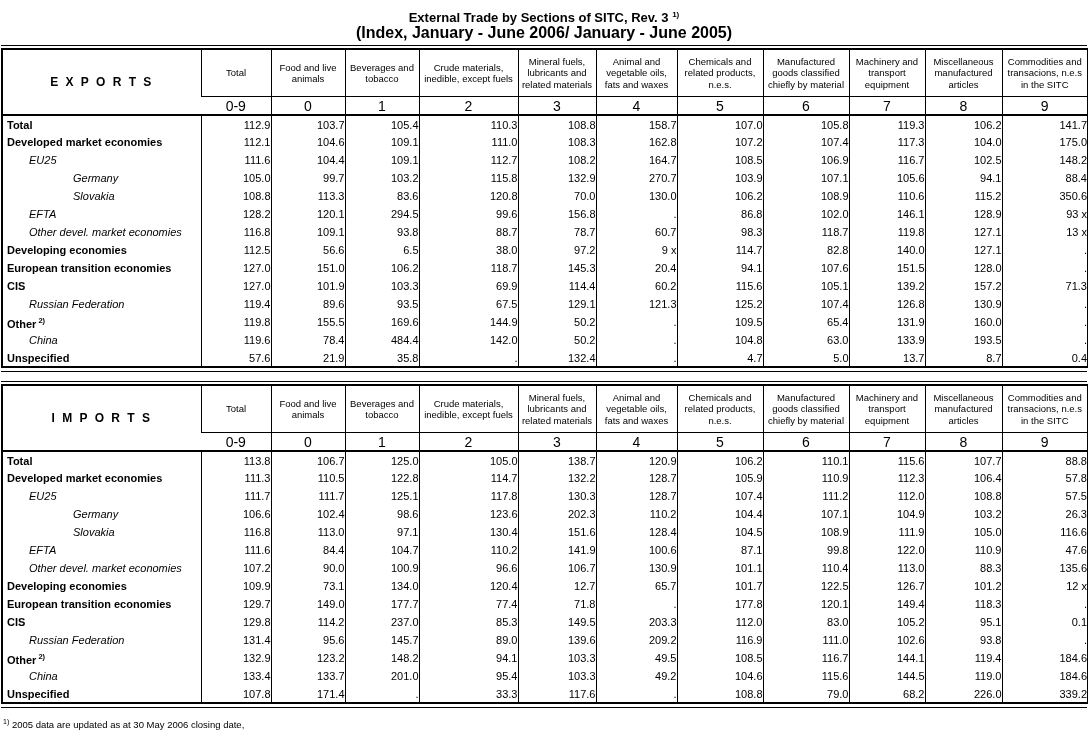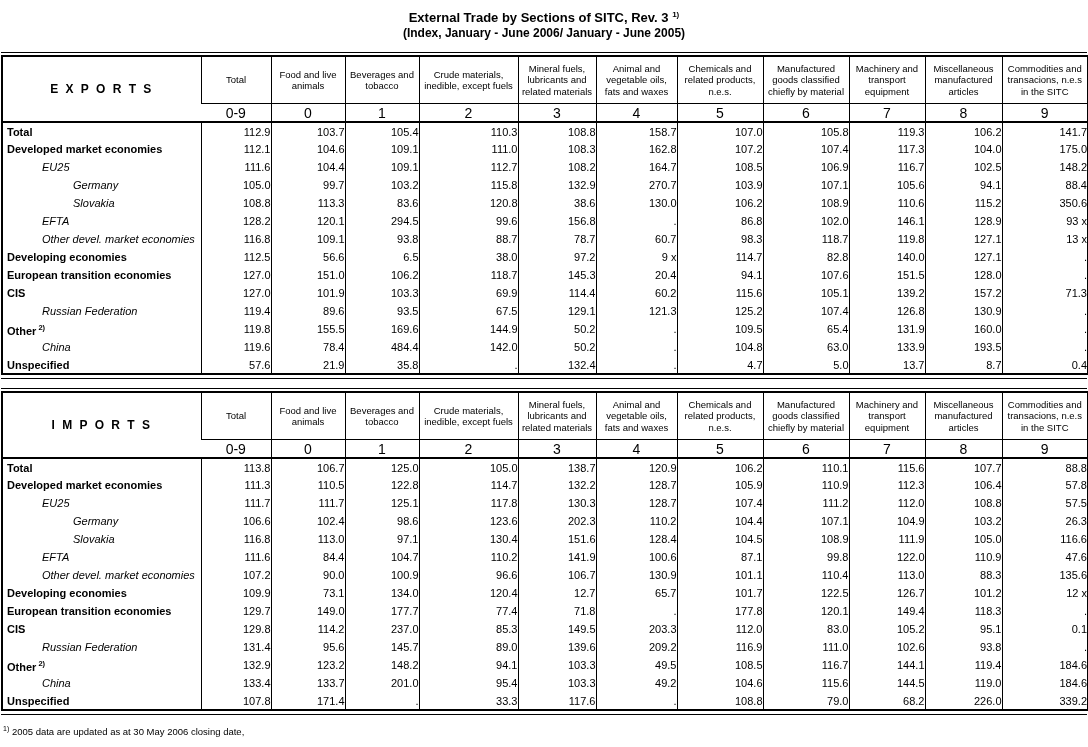--- a/index.html
+++ b/index.html
@@ -5,24 +5,24 @@
   * { box-sizing: border-box; }
   html, body { margin: 0; padding: 0; background: #fff; }
   body {
     width: 1088px;
     font-family: "Liberation Sans", sans-serif;
     color: #000;
     -webkit-font-smoothing: none;
   }
   .page { width: 1088px; height: 747px; position: relative; overflow: hidden; }
 
-  .title-block { text-align: center; padding-top: 6px; margin-bottom: 12px; }
+  .title-block { text-align: center; padding-top: 6px; margin-bottom: 5px; }
   .title { font-size: 13px; font-weight: bold; line-height: 17px; }
   .title sup { font-size: 8px; font-weight: bold; }
-  .subtitle { font-size: 12px; font-weight: bold; line-height: 14px; }
+  .subtitle { font-size: 16px; font-weight: bold; line-height: 14px; }
 
   .table-frame {
     margin: 0 1px;
     border-top: 1px solid #000;
     border-bottom: 1px solid #000;
     padding: 2px 0 3px 0;
   }
   .table-frame.second { margin-top: 9px; }
 
   table.sitc {
@@ -73,21 +73,21 @@
     white-space: nowrap;
     vertical-align: middle;
   }
   tbody td.label {
     text-align: left;
     padding-left: 4px;
     font-weight: bold;
     font-size: 11px;
   }
   tbody td.label.italic { font-weight: normal; font-style: italic; }
-  tbody td.label.ind1 { padding-left: 39px; }
+  tbody td.label.ind1 { padding-left: 26px; }
   tbody td.label.ind2 { padding-left: 70px; }
   tbody td.label sup { font-size: 7.5px; font-weight: bold; font-style: normal; }
 
   .footnotes { margin-top: 7px; padding-left: 3px; font-size: 9.5px; }
   .footnote-line { line-height: 14.5px; white-space: nowrap; }
   .footnote-line sup { font-size: 7px; }
   .footnote-line.cont { padding-left: 12px; }
 </style>
 </head>
 <body>
@@ -201,21 +201,21 @@
               <td>105.6</td>
               <td>94.1</td>
               <td>88.4</td>
             </tr>
             <tr>
               <td class="label italic ind2"><span>Slovakia</span></td>
               <td>108.8</td>
               <td>113.3</td>
               <td>83.6</td>
               <td>120.8</td>
-              <td>38.6</td>
+              <td>70.0</td>
               <td>130.0</td>
               <td>106.2</td>
               <td>108.9</td>
               <td>110.6</td>
               <td>115.2</td>
               <td>350.6</td>
             </tr>
             <tr>
               <td class="label italic ind1"><span>EFTA</span></td>
               <td>128.2</td>

